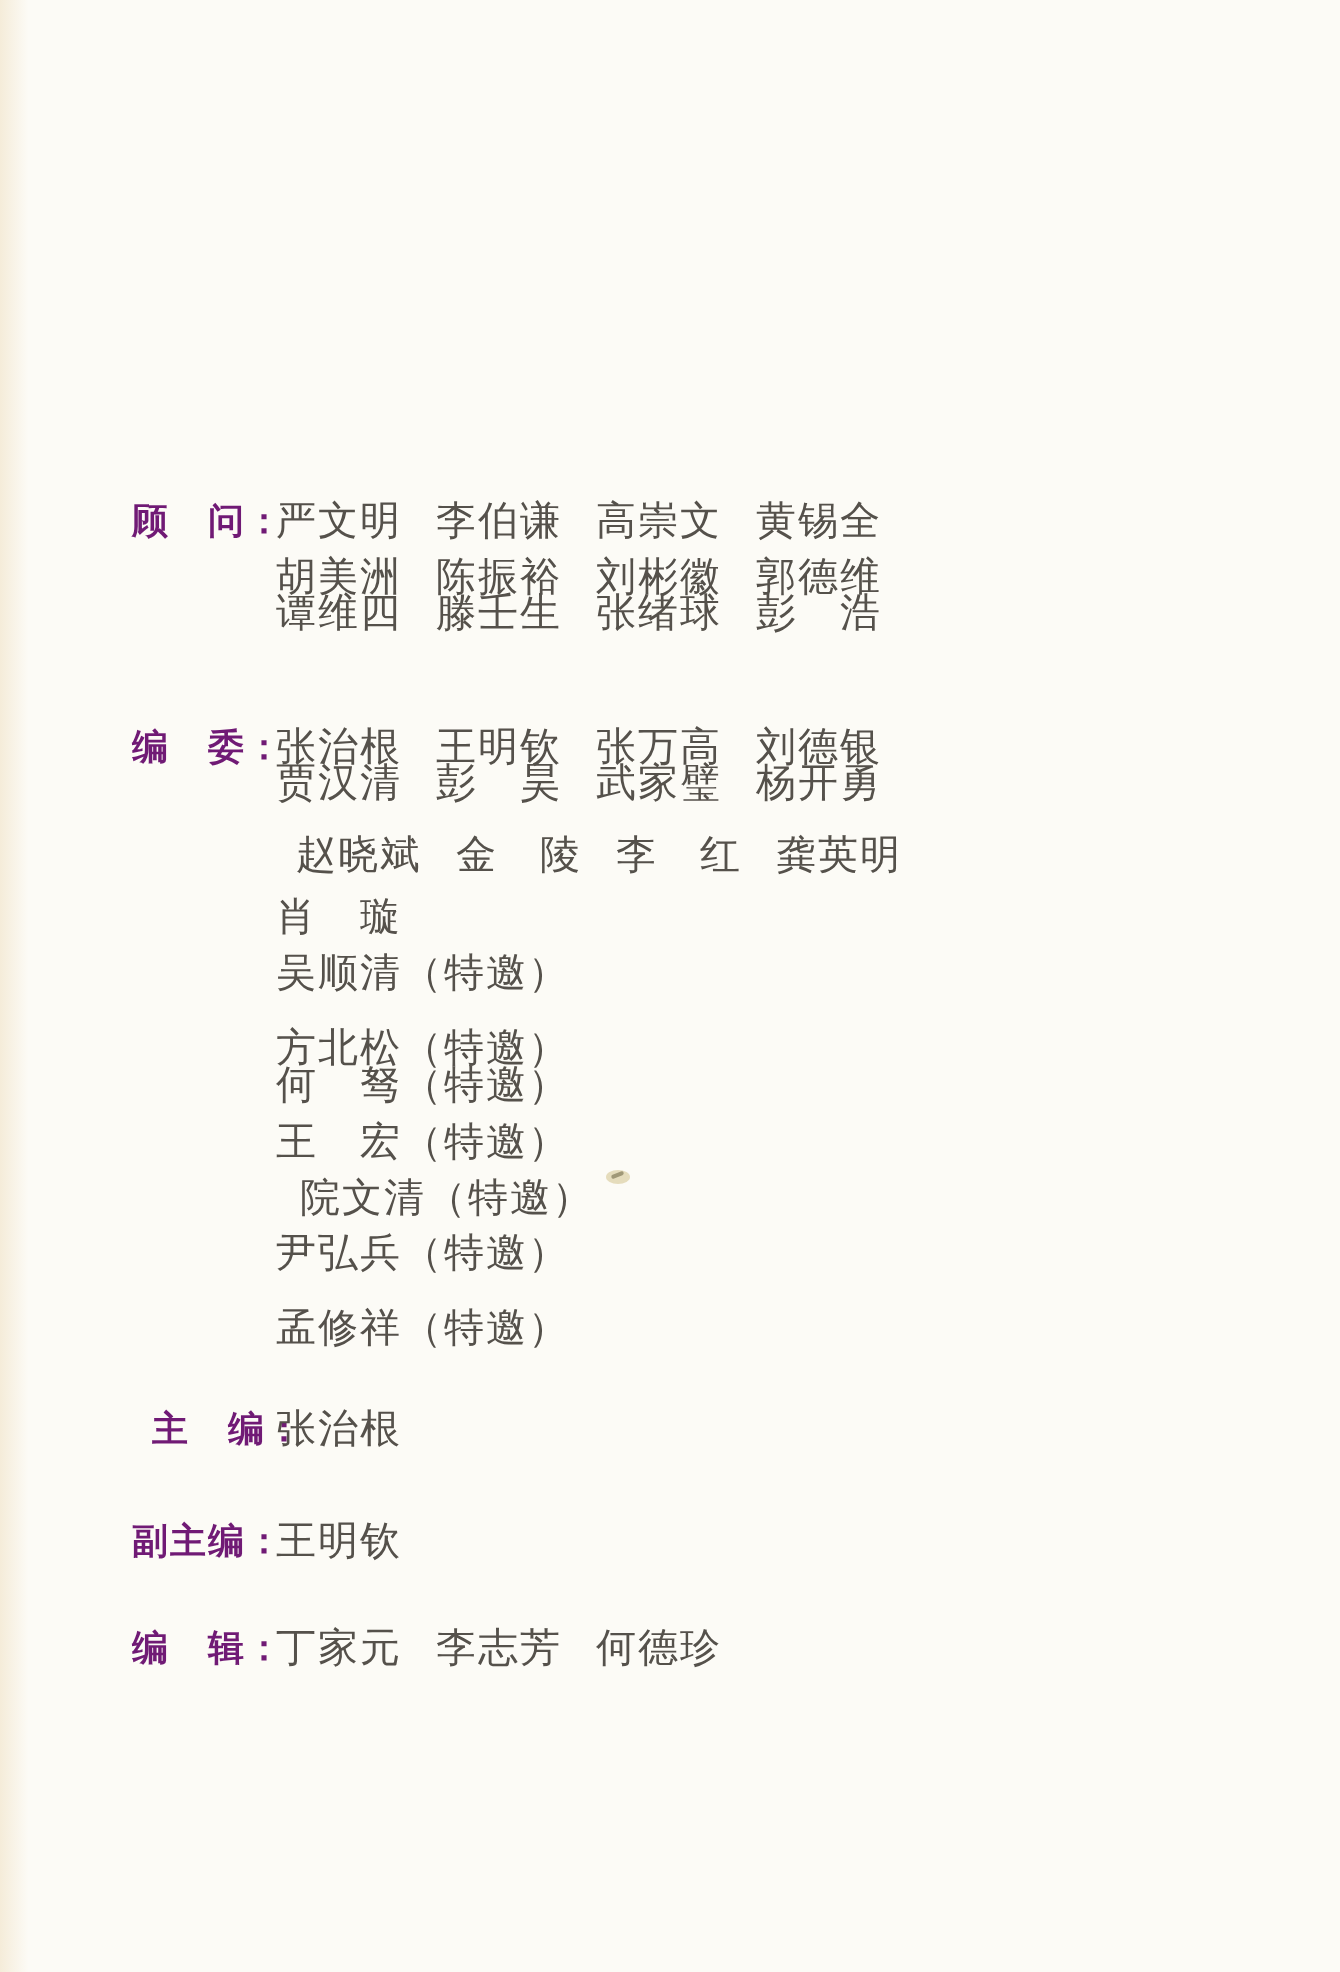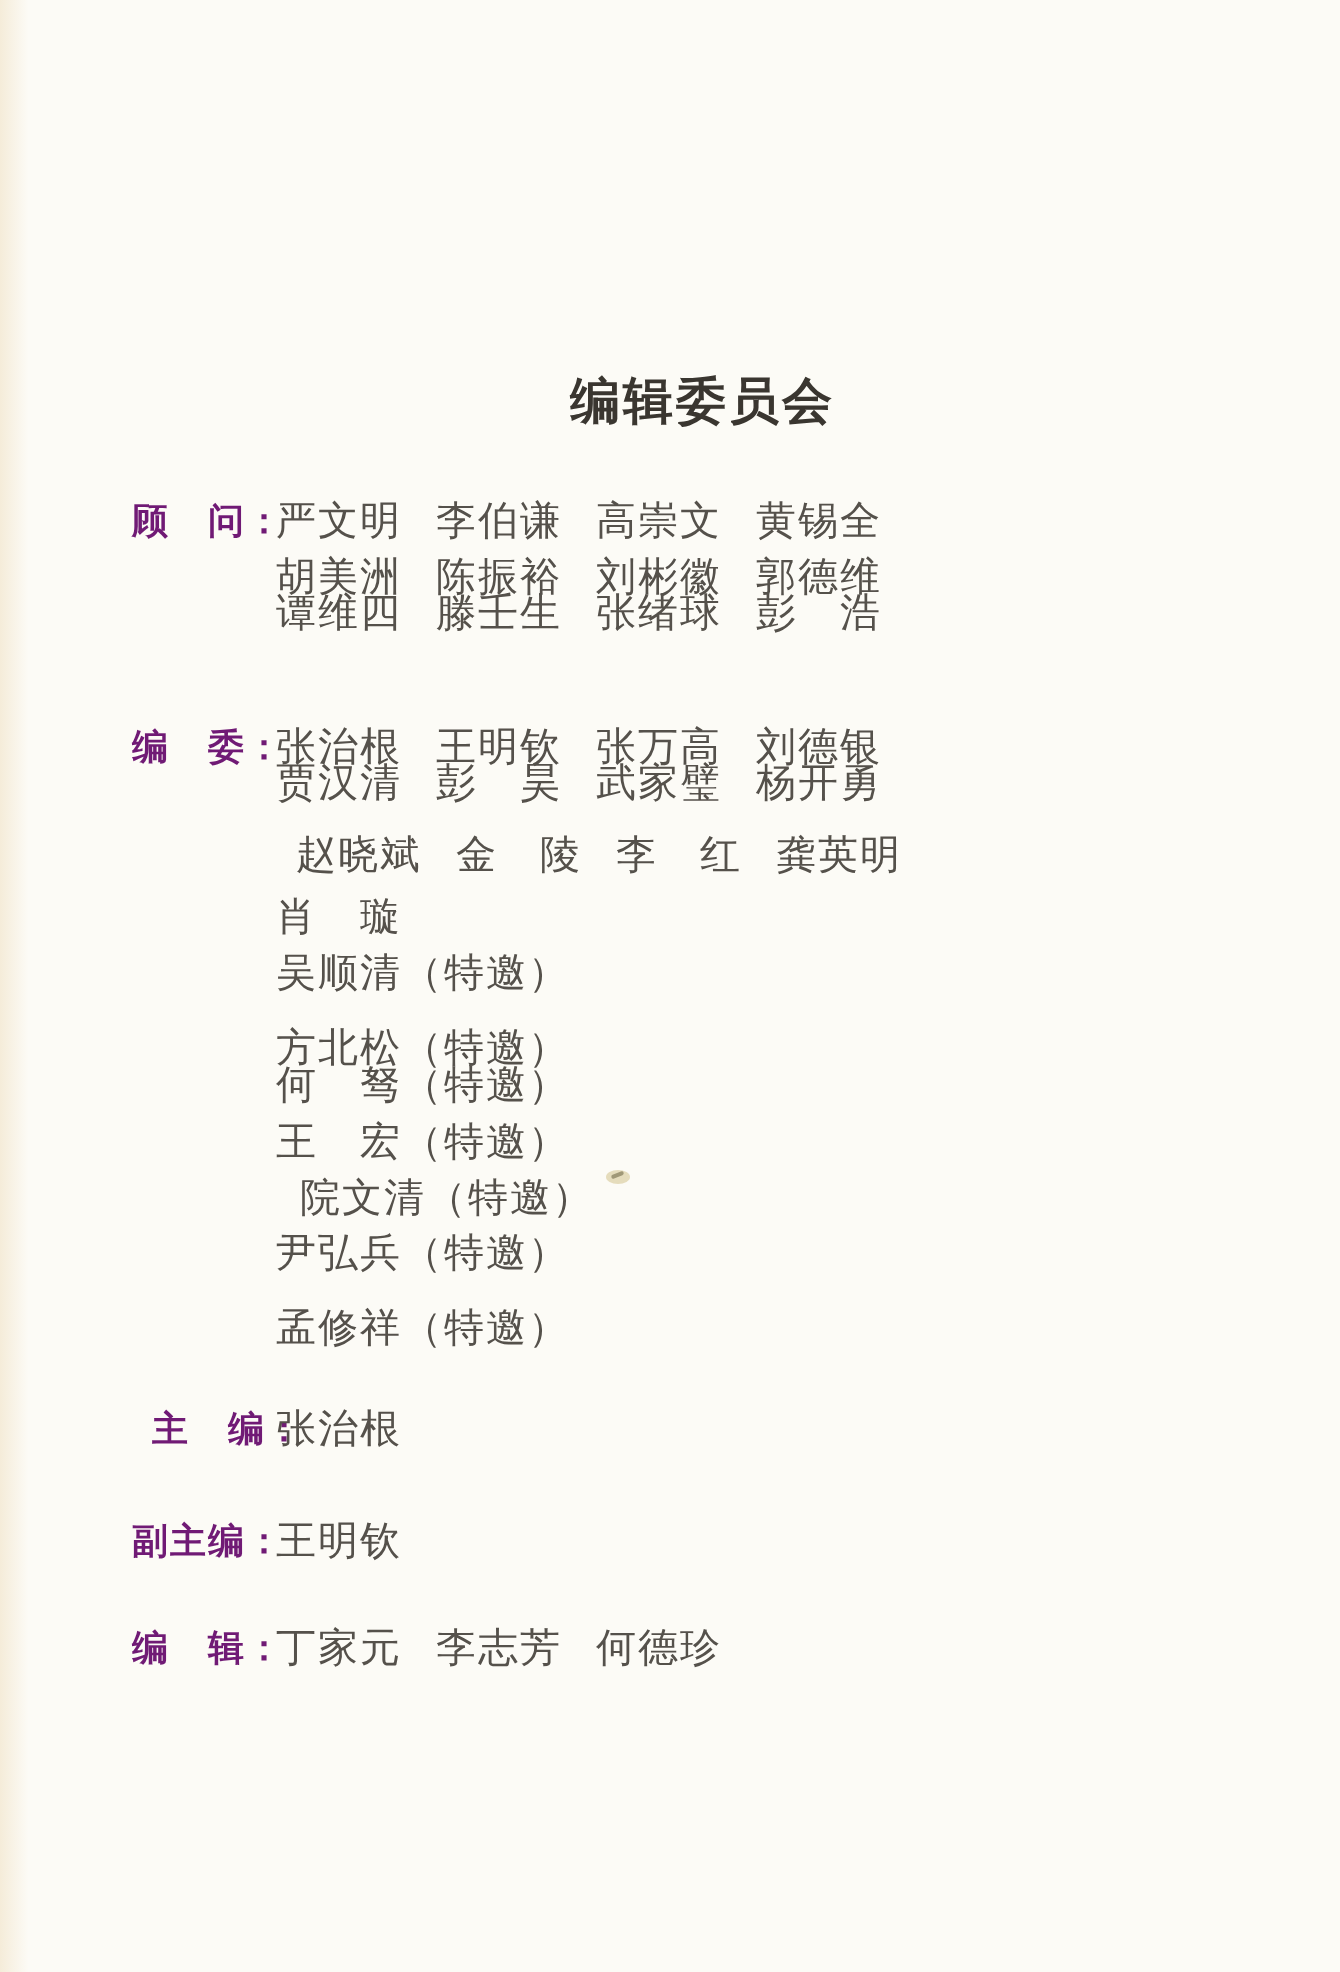--- a/index.html
+++ b/index.html
@@ -68,21 +68,20 @@
     transform: rotate(-22deg);
     opacity: 0.8;
   }
 </style>
 </head>
 <body style="--ink: #55514b; --title-ink: #3a3630; --paper: #fcfbf6; --edge: #f5ecd9; --speck: #ddd2a8;">
 
 <div class="page">
   <div class="edge-tint"></div>
 
-  <h1 class="title">编辑委员会</h1>
 
   <div class="section">
       <span class="label" style="top: 502px;">顾　问：</span>
       <div class="row" style="top: 502px;"><span class="name">严文明</span><span class="name">李伯谦</span><span class="name">高崇文</span><span class="name">黄锡全</span></div>
       <div class="row" style="top: 558px;"><span class="name">胡美洲</span><span class="name">陈振裕</span><span class="name">刘彬徽</span><span class="name">郭德维</span></div>
       <div class="row" style="top: 594px;"><span class="name">谭维四</span><span class="name">滕壬生</span><span class="name">张绪球</span><span class="name">彭　浩</span></div>
     </div>
 
   <div class="section">
       <span class="label" style="top: 728px;">编　委：</span>

